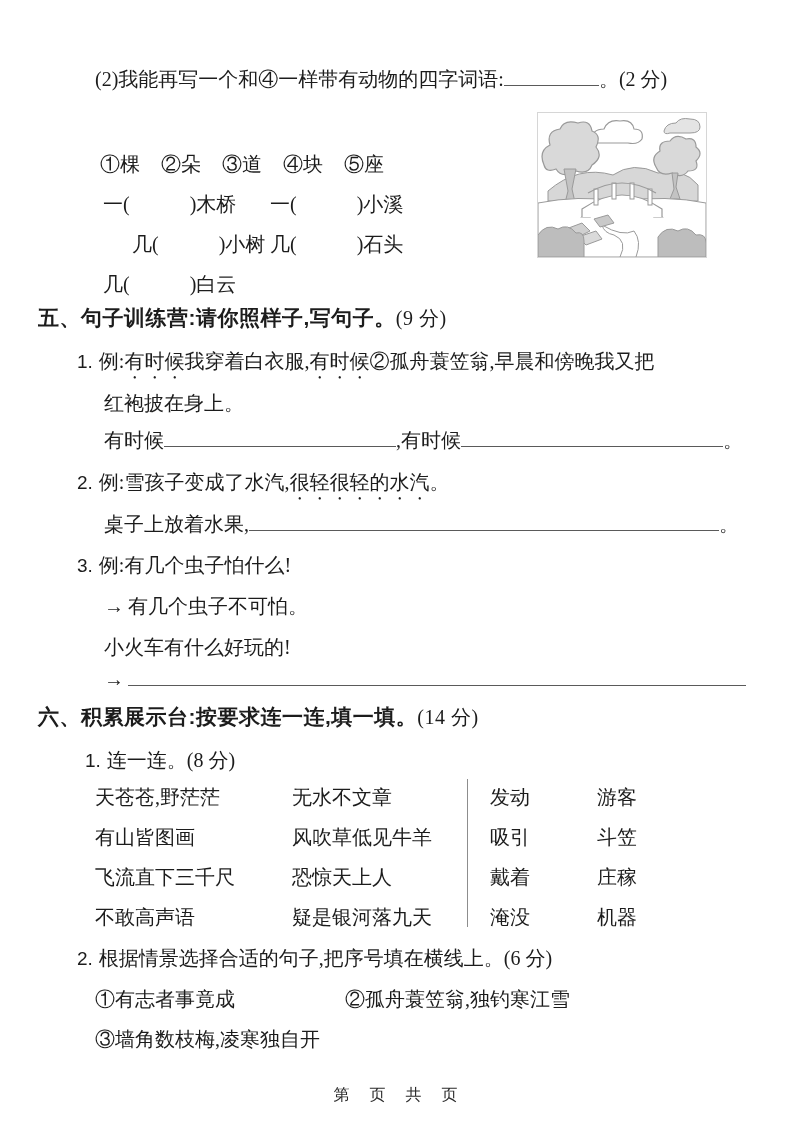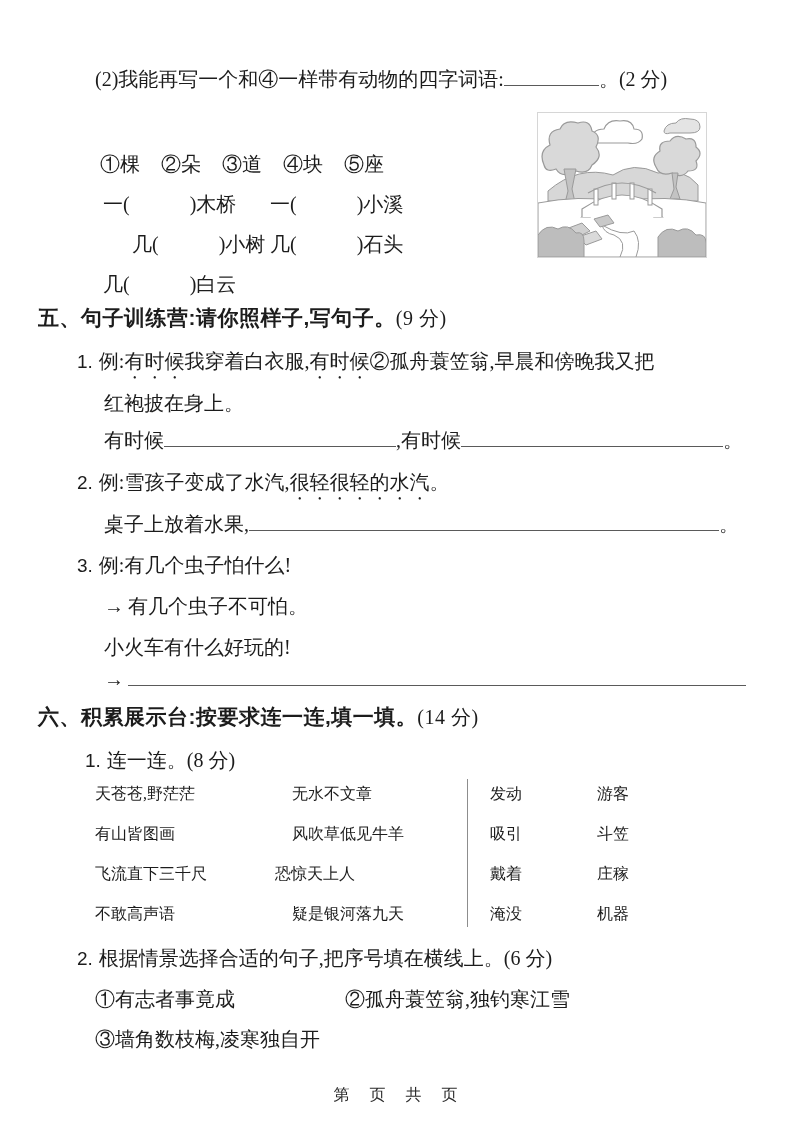--- a/index.html
+++ b/index.html
@@ -6,21 +6,21 @@
   .page{position:relative;width:793px;height:1122px;background:#ffffff;overflow:hidden;
         font-family:"Liberation Serif",serif;color:#1c1c1c;}
   .line{position:absolute;white-space:nowrap;font-size:20px;line-height:26px;color:#1c1c1c;}
   .num{font-family:"Liberation Sans",sans-serif;font-size:19px;color:#1c1c1c;padding-right:6px;}
   .head{font-family:"Liberation Sans",sans-serif;font-weight:bold;font-size:21px;letter-spacing:0.5px;}
   .score{font-family:"Liberation Serif",serif;font-weight:normal;font-size:20px;}
   .emph{-webkit-text-emphasis:dot;-webkit-text-emphasis-position:under right;
         text-emphasis:dot;text-emphasis-position:under right;}
   .blank{display:inline-block;border-bottom:1px solid #5a5a5a;height:4px;}
   .opt{display:inline-block;margin-right:21px;}
-  .cell{position:absolute;white-space:nowrap;font-size:16px;}
+  .cell{position:absolute;white-space:nowrap;font-size:20px;}
   .divider{position:absolute;width:1px;background:#8d8d8d;}
   .arrow{display:inline-block;padding-right:4px;}
   .footer{position:absolute;left:0;right:0;text-align:center;
           font-family:"Liberation Sans",sans-serif;font-size:16px;color:#2a2a2a;letter-spacing:2px;}
   .illus{position:absolute;left:537px;top:112px;width:170px;height:146px;border:1px solid #d6d6d6;
          box-sizing:border-box;background:#ffffff;}
 </style>
 </head>
 <body>
 
@@ -121,21 +121,21 @@
     <div class="cell" style="left:292px;top:784px;">无水不文章</div>
     <div class="cell" style="left:490px;top:784px;">发动</div>
     <div class="cell" style="left:597px;top:784px;">游客</div>
 
     <div class="cell" style="left:95px;top:824px;">有山皆图画</div>
     <div class="cell" style="left:292px;top:824px;">风吹草低见牛羊</div>
     <div class="cell" style="left:490px;top:824px;">吸引</div>
     <div class="cell" style="left:597px;top:824px;">斗笠</div>
 
     <div class="cell" style="left:95px;top:864px;">飞流直下三千尺</div>
-    <div class="cell" style="left:275px;top:864px;">恐惊天上人</div>
+    <div class="cell" style="left:292px;top:864px;">恐惊天上人</div>
     <div class="cell" style="left:490px;top:864px;">戴着</div>
     <div class="cell" style="left:597px;top:864px;">庄稼</div>
 
     <div class="cell" style="left:95px;top:904px;">不敢高声语</div>
     <div class="cell" style="left:292px;top:904px;">疑是银河落九天</div>
     <div class="cell" style="left:490px;top:904px;">淹没</div>
     <div class="cell" style="left:597px;top:904px;">机器</div>
 
     <div class="divider" style="left:467px;top:779px;height:148px;"></div>
   </div>

